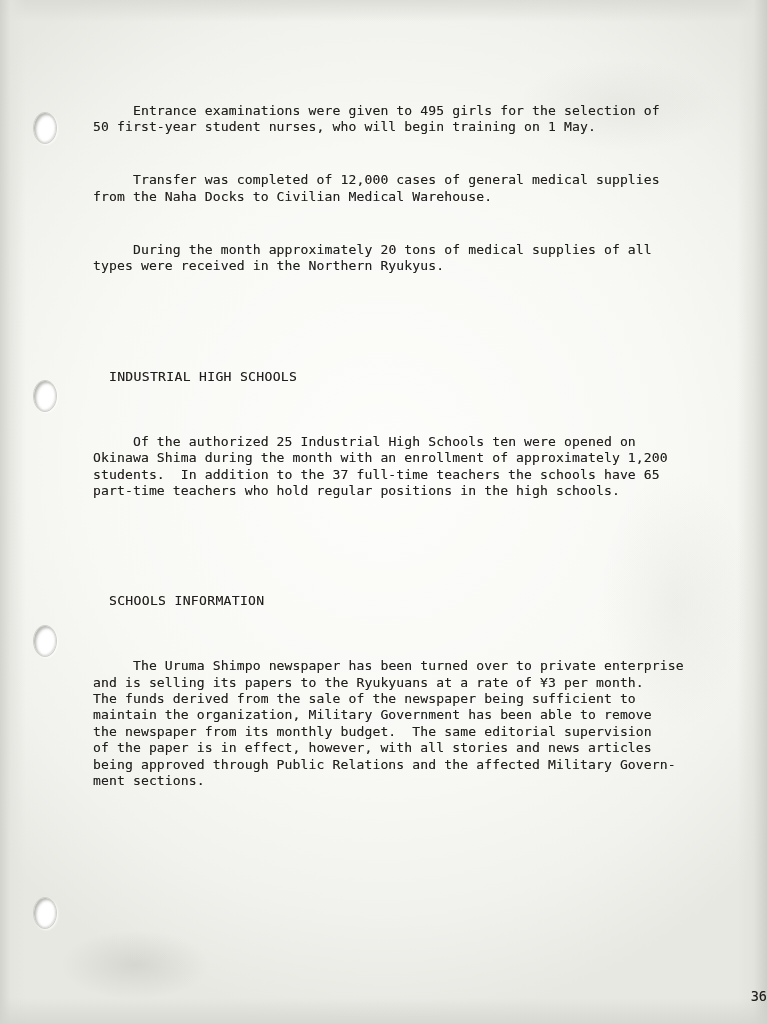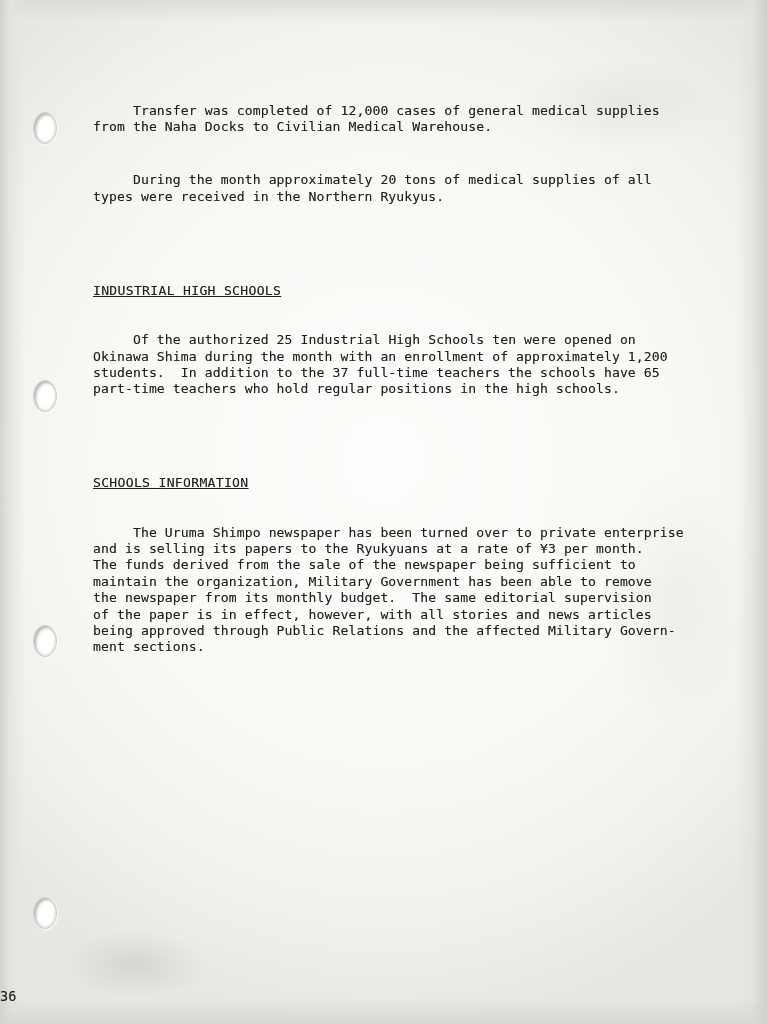--- a/index.html
+++ b/index.html
@@ -102,32 +102,31 @@
   }
   .para {
     margin: 0 0 0 0;
     white-space: pre-wrap;
   }
   .para + .para { margin-top: 4px; }
 
   .gap-small { height: 12px; }
 
   .heading {
-    text-decoration: underline;
     letter-spacing: .3px;
-    margin: 0;
+    margin: 16px;
     white-space: pre-wrap;
   }
 
   .page-number {
     position: absolute;
     left: 0;
     top: 988px;
     width: 767px;
-    text-align: left;
+    text-align: right;
     font-family: "DejaVu Sans Mono", monospace;
     font-size: 13.5px;
     color: #1e1c1a;
   }
 
   
   .text-block, .page-number {
     text-shadow: 0 0 .6px rgba(40,38,36,0.45);
   }
 </style>
@@ -142,20 +141,22 @@
   <div class="smudge-a"></div>
   <div class="smudge-b"></div>
   <div class="smudge-c"></div>
 
   <div class="hole h1"></div>
   <div class="hole h2"></div>
   <div class="hole h3"></div>
   <div class="hole h4"></div>
 
   <div class="text-block">
+    <p class="para">     Entrance examinations were given to 495 girls for the selection of
+50 first-year student nurses, who will begin training on 1 May.</p>
     <p class="para">     Transfer was completed of 12,000 cases of general medical supplies
 from the Naha Docks to Civilian Medical Warehouse.</p>
     <p class="para">     During the month approximately 20 tons of medical supplies of all
 types were received in the Northern Ryukyus.</p>
     <div class="gap-small"></div>
     <p class="heading">INDUSTRIAL HIGH SCHOOLS</p>
     <p class="para">     Of the authorized 25 Industrial High Schools ten were opened on
 Okinawa Shima during the month with an enrollment of approximately 1,200
 students.  In addition to the 37 full-time teachers the schools have 65
 part-time teachers who hold regular positions in the high schools.</p>

